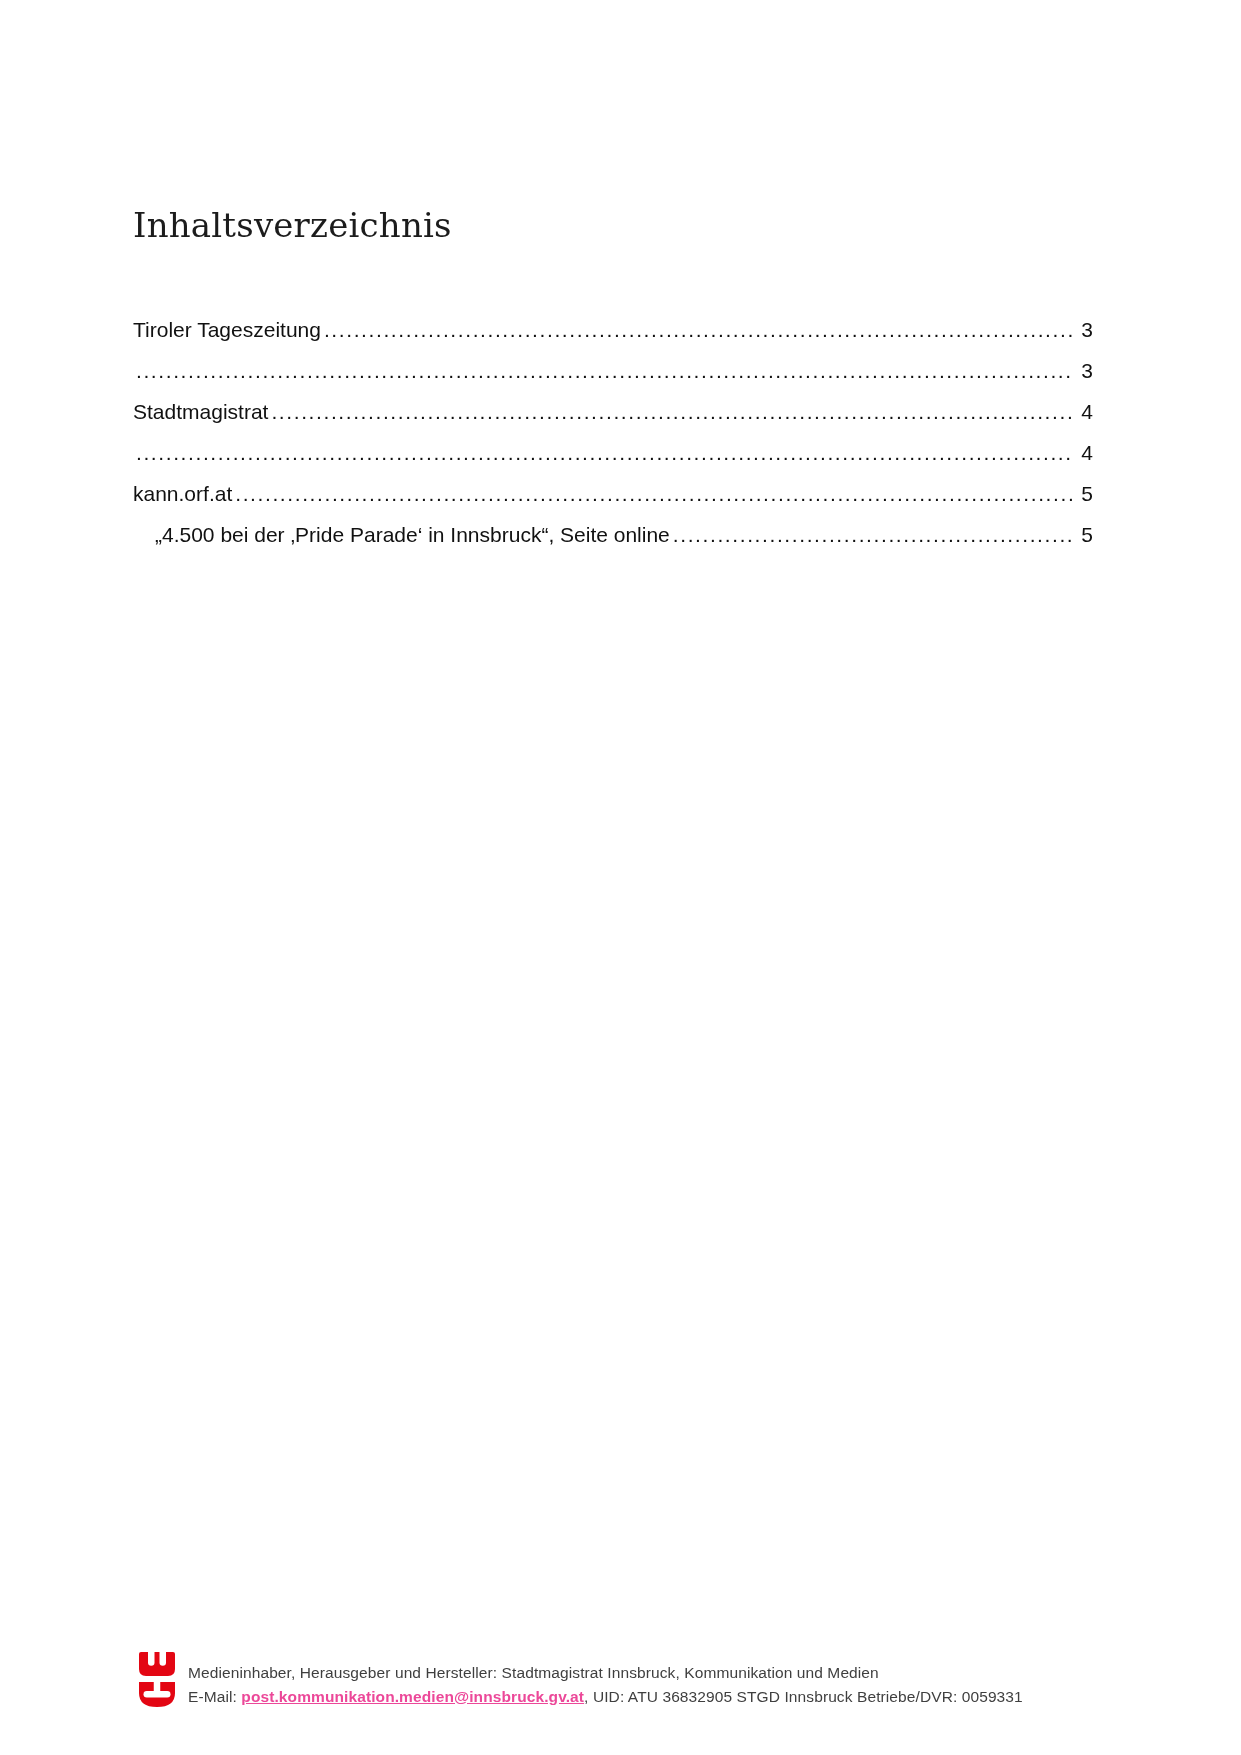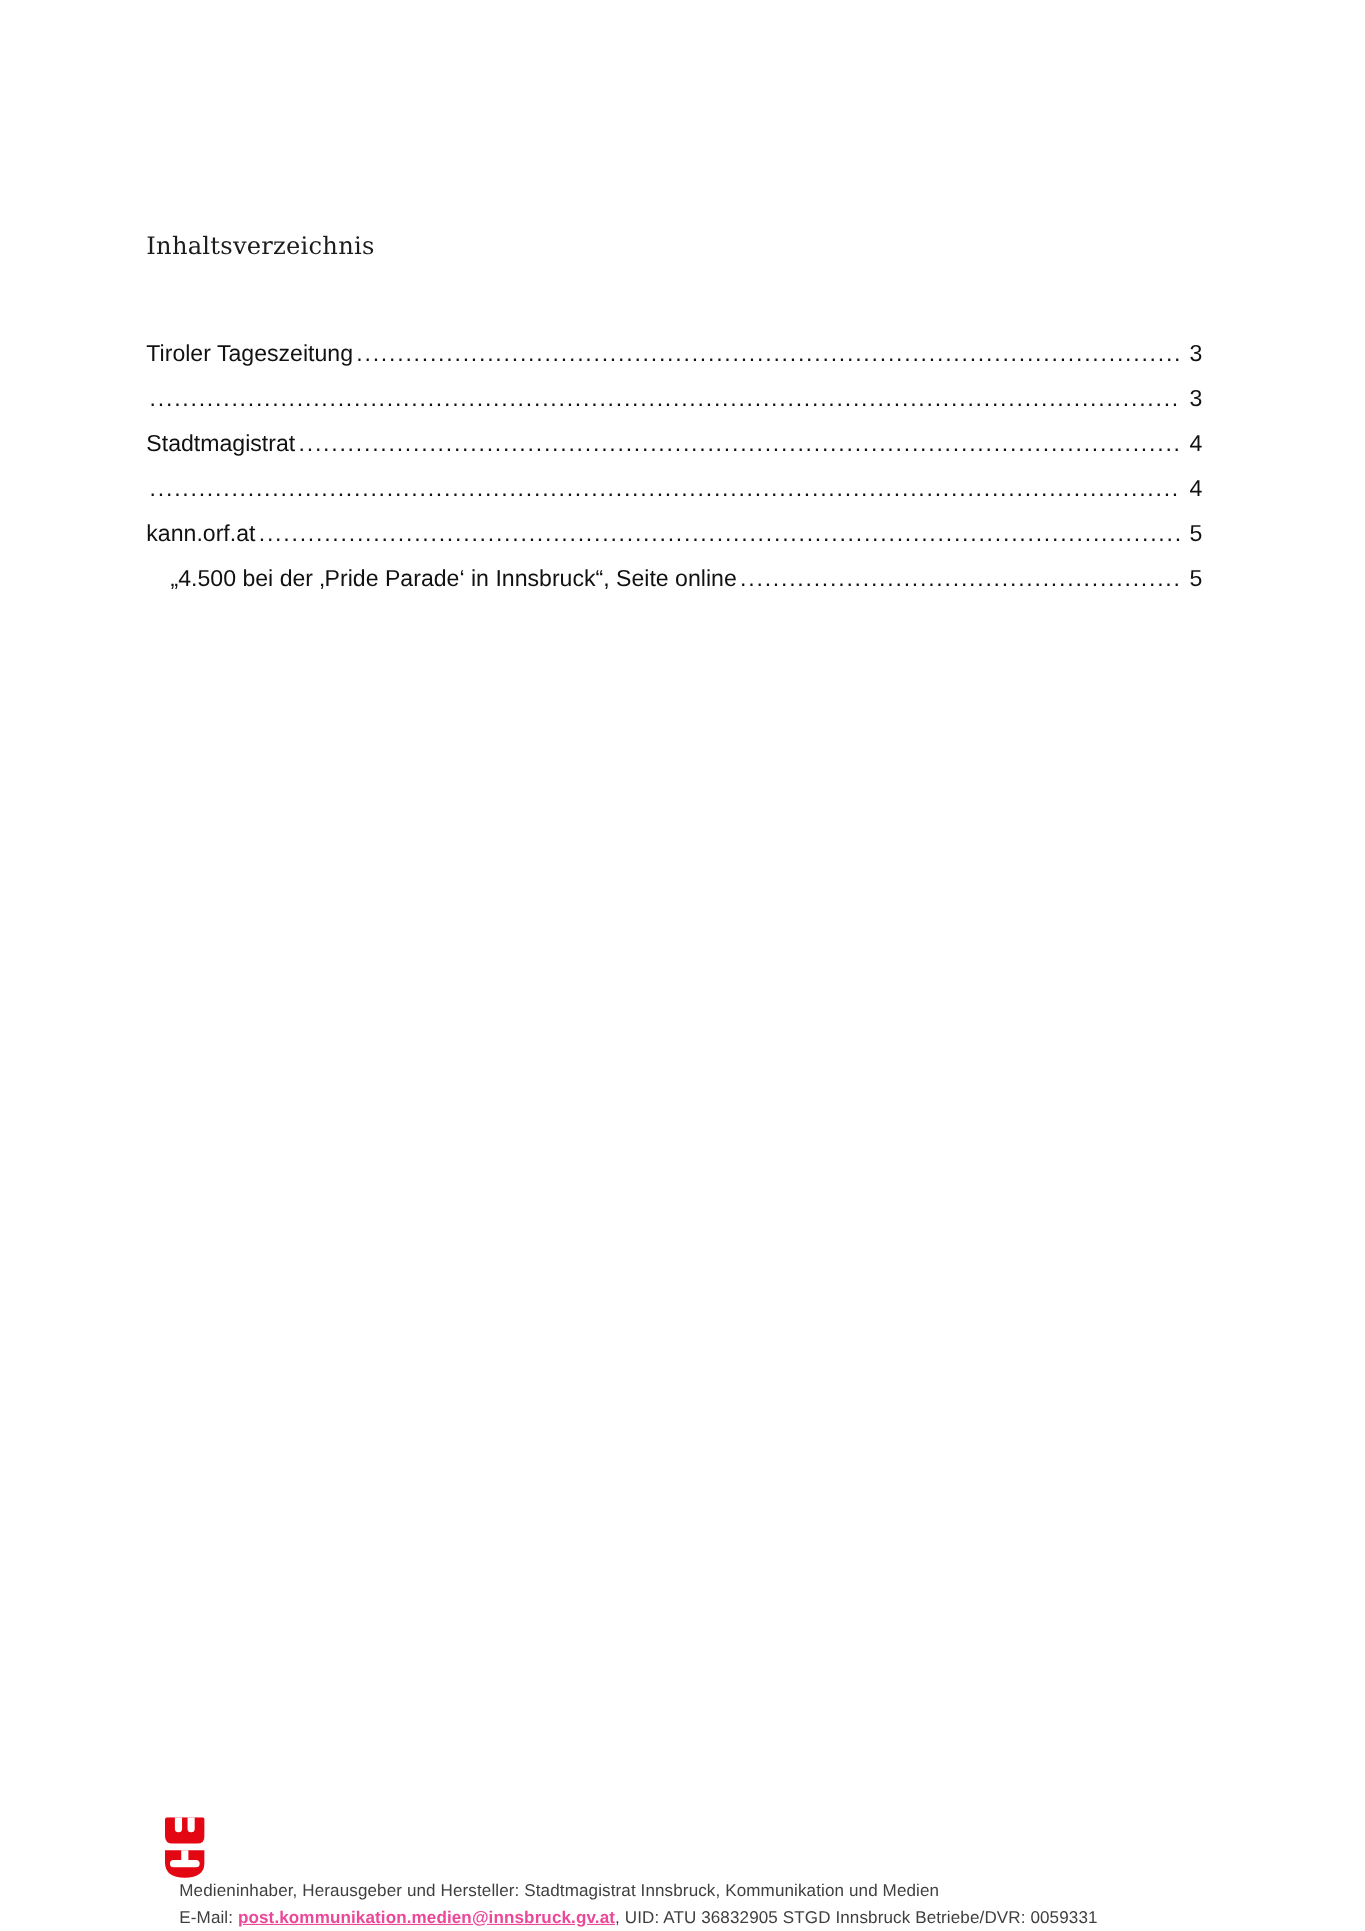--- a/index.html
+++ b/index.html
@@ -17,32 +17,32 @@
   }
   .content {
     position: absolute;
     left: 133px;
     top: 207px;
     width: 960px;
   }
   .doc-title {
     font-family: "DejaVu Serif", "Liberation Serif", serif;
     font-weight: 400;
-    font-size: 22px;
+    font-size: 34px;
     line-height: 36px;
     color: #1c1c1c;
     margin: 0 0 58px 0;
     letter-spacing: 0.2px;
   }
   .toc {
     width: 100%;
   }
   .toc-row {
     display: flex;
-    align-items: center;
+    align-items: flex-end;
     height: 41px;
     font-size: 21px;
     color: #111111;
     cursor: pointer;
   }
   .toc-label {
     white-space: nowrap;
     flex: 0 0 auto;
   }
   .toc-label.lvl2 {
@@ -58,26 +58,25 @@
     color: #111111;
   }
   .toc-page {
     flex: 0 0 auto;
     padding-left: 7px;
     font-size: 21px;
     color: #111111;
   }
   .footer {
     position: absolute;
-    left: 150px;
+    left: 139px;
     top: 1646px;
     width: 980px;
     display: flex;
-    align-items: flex-start;
-    flex-direction: column;
+    align-items: flex-end;
   }
   .footer-logo {
     flex: 0 0 auto;
     width: 36px;
     height: 56px;
     margin-top: 6px;
   }
   .footer-text {
     flex: 1 1 auto;
     margin-left: 13px;

